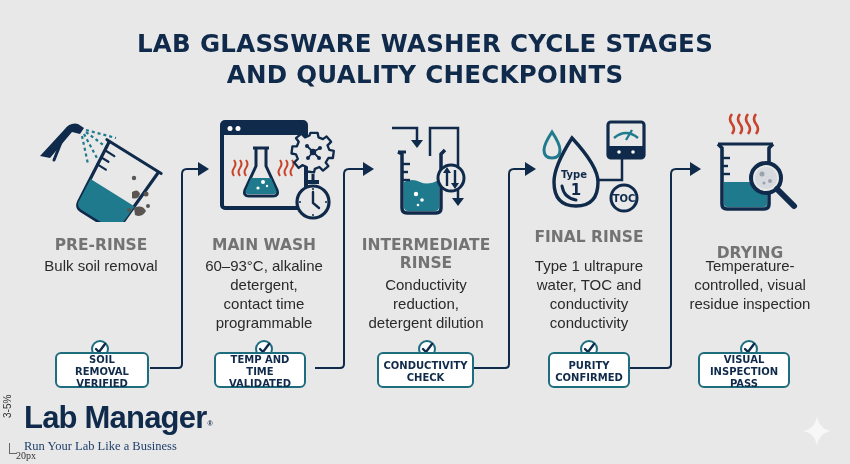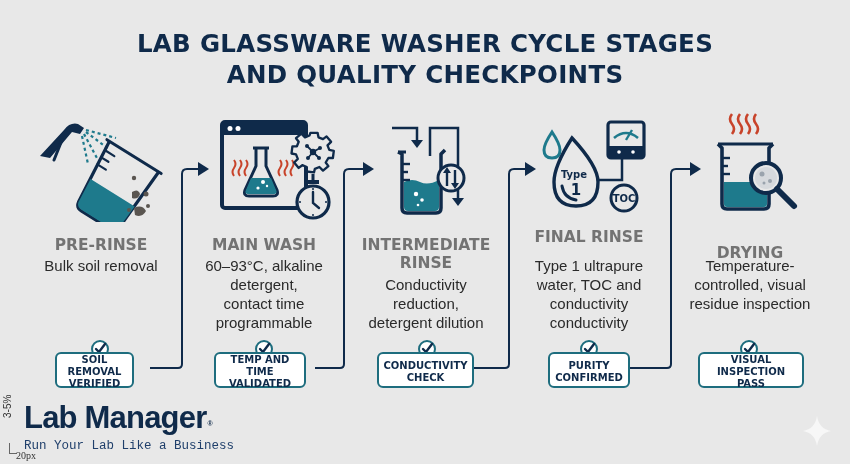--- a/index.html
+++ b/index.html
@@ -45,21 +45,21 @@
   .connector { position: absolute; }
   .logo {
     position: absolute; left: 24px; top: 402px;
   }
   .logo-main {
     font-family: "Liberation Sans", sans-serif; font-weight: 700;
     font-size: 31px; color: #0f2a4a; letter-spacing: -0.8px; line-height: 32px;
   }
   .logo-reg { font-size: 7px; vertical-align: 2px; margin-left: 1px; }
   .logo-tag {
-    font-family: Liberation Mono, monospace;
+    font-family: Liberation Serif, serif;
     font-size: 12.5px; color: #1f3f6b; line-height: 14px; margin-top: -1px;
   }
   .guide-vertical {
     position: absolute; left: 2px; top: 418px;
     font-family: "Liberation Sans", sans-serif; font-size: 10px; color: #333;
     transform: rotate(-90deg); transform-origin: left top;
   }
   .guide-px {
     position: absolute; left: 16px; top: 450px;
     font-family: Liberation Serif, serif; font-size: 10px; color: #333;
@@ -132,21 +132,21 @@
   </svg>
   <div class="stage-name" style="left:21px;top:236px">PRE-RINSE</div>
   <div class="stage-desc" style="left:21px;top:256px">
     <div>Bulk soil removal</div>
   </div>
   <div class="check-icon" style="left:91px;top:340px">
     <svg width="14" height="14" viewBox="0 0 14 14" style="position:absolute;left:0;top:0">
         <path d="M3 7 L6 10 L12 2" fill="none" stroke="#0f2a4a" stroke-width="2.4" stroke-linecap="round"></path>
       </svg>
   </div>
-  <div class="check-badge" style="left:55px;top:352px;width:79px">
+  <div class="check-badge" style="left:55px;top:352px;width:94px">
     <div>
         <div>SOIL REMOVAL</div>
         <div>VERIFIED</div>
       </div>
   </div>
 </div>
 
 <div>
   <svg class="icon" style="left:218px;top:118px" width="118" height="102" viewBox="0 0 118 102">
 
@@ -340,21 +340,21 @@
   <div class="stage-desc" style="left:670px;top:256px">
     <div>Temperature-</div>
     <div>controlled, visual</div>
     <div>residue inspection</div>
   </div>
   <div class="check-icon" style="left:740px;top:340px">
     <svg width="14" height="14" viewBox="0 0 14 14" style="position:absolute;left:0;top:0">
         <path d="M3 7 L6 10 L12 2" fill="none" stroke="#0f2a4a" stroke-width="2.4" stroke-linecap="round"></path>
       </svg>
   </div>
-  <div class="check-badge" style="left:698px;top:352px;width:106px">
+  <div class="check-badge" style="left:698px;top:352px;width:92px">
     <div>
         <div>VISUAL</div>
         <div>INSPECTION PASS</div>
       </div>
   </div>
 </div>
 
 <div class="logo">
   <div class="logo-main"><span>Lab Manager</span><span class="logo-reg">®</span></div>
   <div class="logo-tag">Run Your Lab Like a Business</div>

